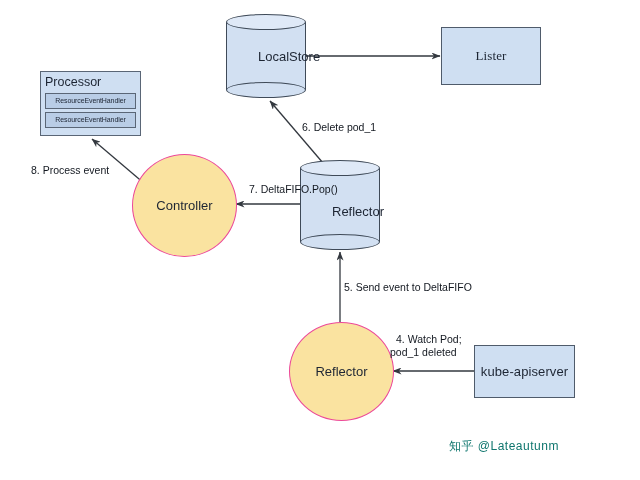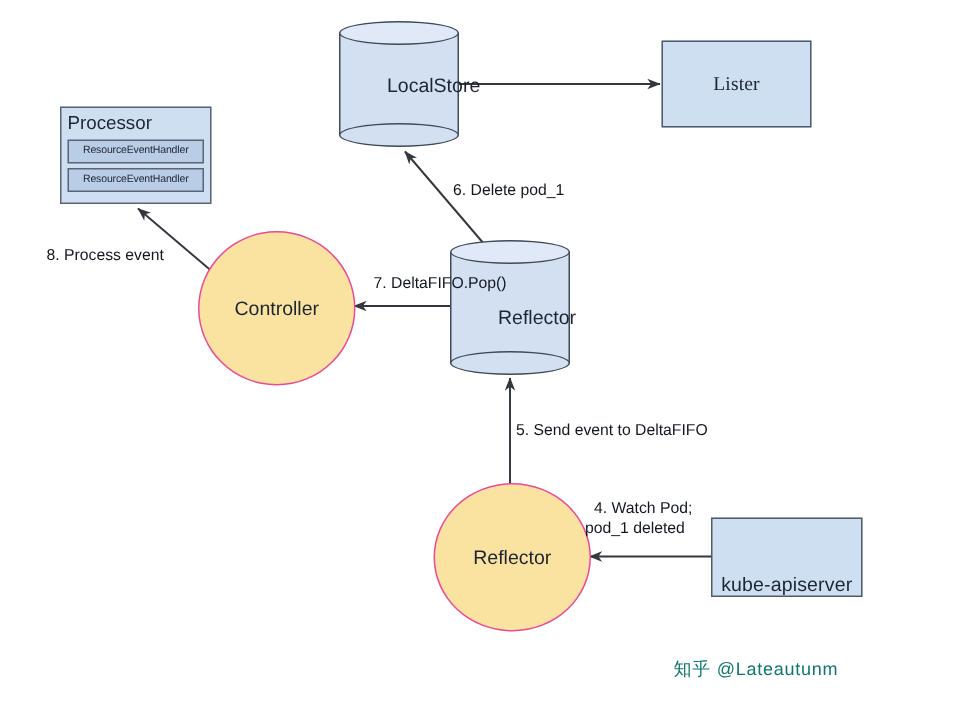--- a/index.html
+++ b/index.html
@@ -213,21 +213,21 @@
   </div>
 
   <div class="circle-node" style="left:132px; top:154px; width:103px; height:101px;">
     <span class="circle-label">Controller</span>
   </div>
 
   <div class="circle-node" style="left:289px; top:322px; width:103px; height:97px;">
     <span class="circle-label">Reflector</span>
   </div>
 
-  <div class="node rect-node" style="left:474px; top:345px; width:101px; height:53px;align-items:flex-end;">
+  <div class="node rect-node" style="left:474px; top:345px; width:101px; height:53px;">
     <span class="rect-label">kube-apiserver</span>
   </div>
 
   <div class="edge-label" style="left:302px; top:121px;text-align:center;">6. Delete pod_1</div>
 
   <div class="edge-label" style="left:228px; top:183px;margin-left:21px;">7. DeltaFIFO.Pop()</div>
 
   <div class="edge-label" style="left:31px; top:164px;">8. Process event</div>
 
   <div class="edge-label" style="left:344px; top:281px;">5. Send event to DeltaFIFO</div>

